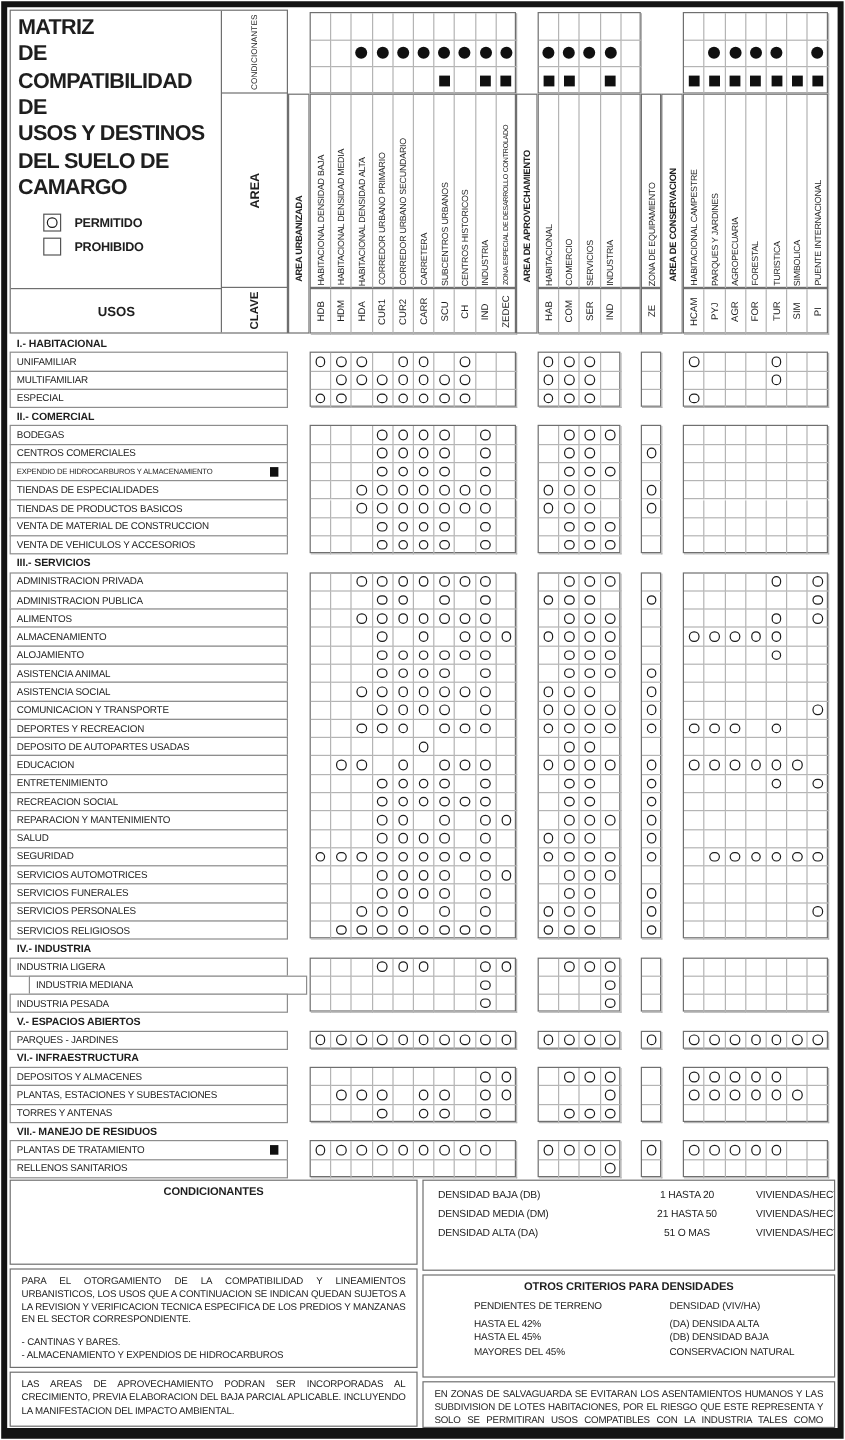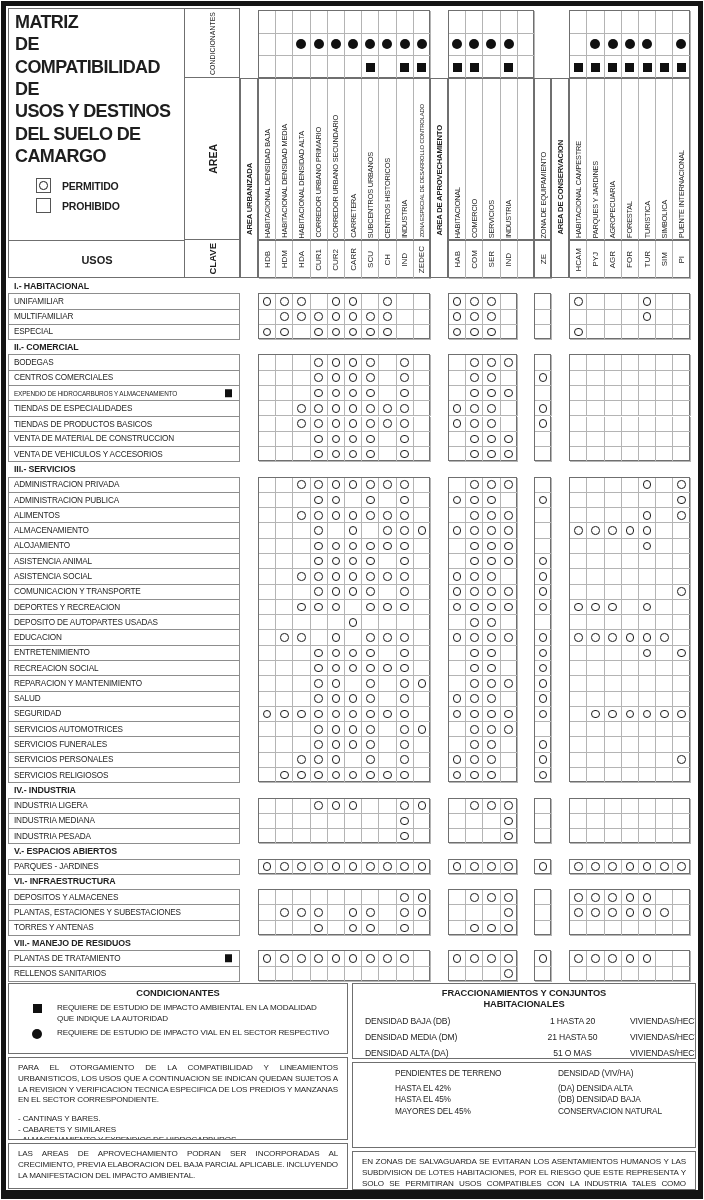--- a/index.html
+++ b/index.html
@@ -1791,21 +1791,21 @@
       <div class="cell" style="left: 34.4px; top: 290.32px; width: 17.2px; height: 15.28px;"></div>
       <div class="cell" style="left: 51.6px; top: 290.32px; width: 17.2px; height: 15.28px;"></div>
       <div class="cell" style="left: 68.8px; top: 290.32px; width: 17.2px; height: 15.28px;"></div>
       <div class="cell" style="left: 86px; top: 290.32px; width: 17.2px; height: 15.28px;"></div>
       <div class="cell" style="left: 103.2px; top: 290.32px; width: 17.2px; height: 15.28px;"></div>
     </div>
     <div class="sechead" style="left: 8px; top: 782.24px; width: 320px; height: 15.28px;">IV.- INDUSTRIA</div>
     <div class="rowlabel" style="left: 8px; top: 797.52px; width: 232px; height: 16.28px;">
       <div class="rowtext">INDUSTRIA LIGERA</div>
     </div>
-    <div class="rowlabel" style="left: 8px; top: 812.8px; width: 232px; height: 16.28px; text-align: center;">
+    <div class="rowlabel" style="left: 24px; top: 812.8px; width: 232px; height: 16.28px; text-align: center;">
       <div class="rowtext">INDUSTRIA MEDIANA</div>
     </div>
     <div class="rowlabel" style="left: 8px; top: 828.08px; width: 232px; height: 16.28px;">
       <div class="rowtext">INDUSTRIA PESADA</div>
     </div>
     <div class="gbox" style="left: 258px; top: 797.52px; width: 172px; height: 45.84px;">
       <div class="cell" style="left: 0px; top: 0px; width: 17.2px; height: 15.28px;"></div>
       <div class="cell" style="left: 17.2px; top: 0px; width: 17.2px; height: 15.28px;"></div>
       <div class="cell" style="left: 34.4px; top: 0px; width: 17.2px; height: 15.28px;"></div>
       <div class="cell" style="left: 51.6px; top: 0px; width: 17.2px; height: 15.28px;">
@@ -2223,69 +2223,53 @@
       <div class="cell" style="left: 34.4px; top: 15.28px; width: 17.2px; height: 15.28px;"></div>
       <div class="cell" style="left: 51.6px; top: 15.28px; width: 17.2px; height: 15.28px;"></div>
       <div class="cell" style="left: 68.8px; top: 15.28px; width: 17.2px; height: 15.28px;"></div>
       <div class="cell" style="left: 86px; top: 15.28px; width: 17.2px; height: 15.28px;"></div>
       <div class="cell" style="left: 103.2px; top: 15.28px; width: 17.2px; height: 15.28px;"></div>
     </div>
   </div>
 
 <div class="fbox" style="left:8px;top:983px;width:340px;height:71px;">
   <div class="ftitle">CONDICIONANTES</div>
-  <div id="condlist">
-      <div class="clitem">
-        <div class="symwrap">
-          <div class="sqm"></div>
-        </div>
-        <div class="cltext">REQUIERE DE ESTUDIO DE IMPACTO AMBIENTAL EN LA MODALIDAD QUE INDIQUE LA AUTORIDAD</div>
-      </div>
-      <div class="clitem">
-        <div class="symwrap">
-          <div class="dot"></div>
-        </div>
-        <div class="cltext">REQUIERE DE ESTUDIO DE IMPACTO VIAL EN EL SECTOR RESPECTIVO</div>
-      </div>
-    </div>
 </div>
 <div class="fbox" style="left:8px;top:1057px;width:340px;height:83px;">
   <div class="fpara">PARA EL OTORGAMIENTO DE LA COMPATIBILIDAD Y LINEAMIENTOS URBANISTICOS, LOS USOS QUE A CONTINUACION SE INDICAN QUEDAN SUJETOS A LA REVISION Y VERIFICACION TECNICA ESPECIFICA DE LOS PREDIOS Y MANZANAS EN EL SECTOR CORRESPONDIENTE.</div>
   <div class="dashlist" id="dashlist">
       <div>- CANTINAS Y BARES.</div>
-      <div>- CABARETS Y SIMILARES</div>
       <div>- ALMACENAMIENTO Y EXPENDIOS DE HIDROCARBUROS</div>
     </div>
 </div>
 <div class="fbox" style="left:8px;top:1143px;width:340px;height:46px;">
   <div class="fpara">LAS AREAS DE APROVECHAMIENTO PODRAN SER INCORPORADAS AL CRECIMIENTO, PREVIA ELABORACION DEL BAJA PARCIAL APLICABLE. INCLUYENDO LA MANIFESTACION DEL IMPACTO AMBIENTAL.</div>
 </div>
 
 <div class="fbox" style="left:352px;top:983px;width:344px;height:76px;">
-  <div class="ftitle">FRACCIONAMIENTOS Y CONJUNTOS
-HABITACIONALES</div>
   <div id="denslist">
       <div class="densrow">
         <span>DENSIDAD BAJA (DB)</span>
         <span>1 HASTA 20</span>
         <span>VIVIENDAS/HECTAREA</span>
       </div>
       <div class="densrow">
         <span>DENSIDAD MEDIA (DM)</span>
         <span>21 HASTA 50</span>
         <span>VIVIENDAS/HECTAREA</span>
       </div>
       <div class="densrow">
         <span>DENSIDAD ALTA (DA)</span>
         <span>51 O MAS</span>
         <span>VIVIENDAS/HECTAREA</span>
       </div>
     </div>
 </div>
 <div class="fbox" style="left:352px;top:1062px;width:344px;height:86px;">
+  <div class="ftitle">OTROS CRITERIOS PARA DENSIDADES</div>
   <div class="critwrap" id="critlist">
       <div class="critrow" style="margin-bottom: 3px;">
         <div class="cl">PENDIENTES DE TERRENO</div>
         <div class="cr">DENSIDAD (VIV/HA)</div>
       </div>
       <div class="critrow">
         <div class="cl">HASTA EL  42%</div>
         <div class="cr">(DA) DENSIDA ALTA</div>
       </div>
       <div class="critrow">

